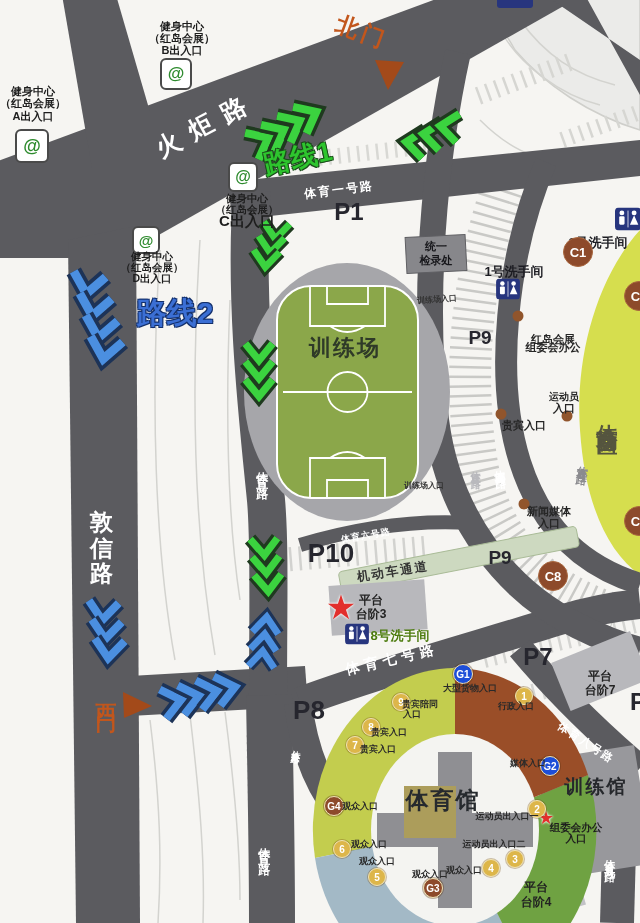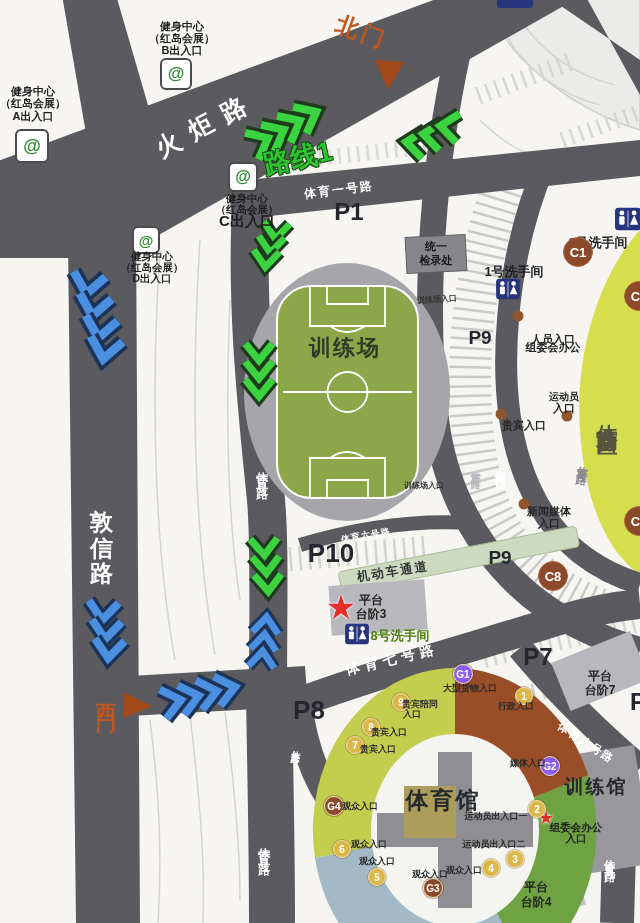--- a/index.html
+++ b/index.html
@@ -10,21 +10,21 @@
        transform:translate(-50%,-50%) rotate(var(--r,0deg));}
   .v{writing-mode:vertical-rl;text-orientation:upright;}
   .roadtxt{color:#fff;}
   .badge{position:absolute;transform:translate(-50%,-50%);border-radius:50%;
          display:flex;align-items:center;justify-content:center;color:#fff;font-weight:700;}
   .cbig{width:28px;height:28px;background:#8d4a2b;font-size:13px;border:1px solid #a9673f;}
   .num{width:16px;height:16px;background:#ddb64a;font-size:10px;border:1px solid #f0e3b6;
        box-shadow:0 0 0 1px rgba(120,80,20,.35);}
   .gmark{width:18px;height:18px;font-size:10px;border:1px solid #f0e3b6;
        box-shadow:0 0 0 1px rgba(90,50,15,.35);}
-  .gorange{background:#8b5cf6;text-align:right;} .gbrown{background:#8d4a2b;}
+  .gorange{background:#1d4ed8;text-align:right;} .gbrown{background:#8d4a2b;}
   .dot{position:absolute;width:11px;height:11px;border-radius:50%;background:#91552c;
        transform:translate(-50%,-50%);}
   .at{position:absolute;transform:translate(-50%,-50%);background:#fff;border:2px solid #4a4a4a;
       border-radius:6px;color:#2e8b2e;display:flex;align-items:center;justify-content:center;font-weight:700;}
   .wc{position:absolute;transform:translate(-50%,-50%);}
   .star{position:absolute;transform:translate(-50%,-50%);color:#e22f2c;
         text-shadow:0 0 2px #fff,0 0 3px #fff;line-height:1;}
   .og{text-shadow:1px 1px 0 #1b4d1b,-1px 1px 0 #1b4d1b,1px -1px 0 #1b4d1b,-1px -1px 0 #1b4d1b;}
   .ob{text-shadow:1px 1px 0 #14306b,-1px 1px 0 #14306b,1px -1px 0 #14306b,-1px -1px 0 #14306b;}
   .gate{color:#c2561c;}
@@ -196,20 +196,21 @@
 
 <div class="at" style="left:146px;top:240px;width:24px;height:24px;font-size:15px">@</div>
 <div class="lbl" style="left:152px;top:257px;font-size:10.5px;color:#1d1d1d">健身中心</div>
 <div class="lbl" style="left:152px;top:268px;font-size:10.5px;color:#1d1d1d">（红岛会展）</div>
 <div class="lbl" style="left:152px;top:279px;font-size:10.5px;color:#1d1d1d">D出入口</div>
 
 <div class="lbl gate" style="left:362px;top:32px;font-size:23px;letter-spacing:4px;--r:20deg">北门</div>
 <div class="lbl gate v" style="left:106px;top:693px;font-size:21px;letter-spacing:6px">西门</div>
 
 <div class="lbl og" style="left:298px;top:158px;font-size:27px;color:#2ec52e;--r:-12deg">路线1</div>
+<div class="lbl ob" style="left:175px;top:313px;font-size:30px;color:#3b6fd4">路线2</div>
 
 <div class="lbl roadtxt" style="left:206px;top:124px;font-size:25px;letter-spacing:12px;--r:-28deg">火炬路</div>
 <div class="lbl roadtxt v" style="left:102px;top:530px;font-size:23px;letter-spacing:26px">敦信路</div>
 <div class="lbl roadtxt" style="left:339px;top:190px;font-size:12px;letter-spacing:2px;--r:-7deg">体育一号路</div>
 <div class="lbl roadtxt v" style="left:262px;top:472px;font-size:12px;letter-spacing:4px">体育一号路</div>
 <div class="lbl roadtxt v" style="left:264px;top:848px;font-size:12px;letter-spacing:4px">体育一号路</div>
 <div class="lbl v" style="left:475px;top:468px;font-size:10px;color:#b9b9bd;letter-spacing:2px">体育三号路</div>
 <div class="lbl roadtxt v" style="left:498px;top:466px;font-size:11px;letter-spacing:2px;--r:-6deg">体育四号路</div>
 <div class="lbl v" style="left:583px;top:462px;font-size:11px;color:#8b8b8f;letter-spacing:2px;--r:8deg">体育五号路</div>
 <div class="lbl roadtxt" style="left:366px;top:536px;font-size:9px;letter-spacing:1px;--r:-10deg">体育六号路</div>
@@ -274,21 +275,21 @@
 <div class="badge cbig" style="left:639px;top:296px">C1</div>
 <div class="badge cbig" style="left:639px;top:521px">C8</div>
 <div class="badge cbig" style="left:553px;top:576px">C8</div>
 
 <div class="dot" style="left:518px;top:316px"></div>
 <div class="dot" style="left:501px;top:414px"></div>
 <div class="dot" style="left:567px;top:416px"></div>
 <div class="dot" style="left:524px;top:504px"></div>
 
 <div class="lbl" style="left:553px;top:348px;font-size:11px;color:#262626">组委会办公</div>
-<div class="lbl" style="left:553px;top:340px;font-size:11px;color:#262626">人员入口</div>
+<div class="lbl" style="left:553px;top:340px;font-size:11px;color:#262626">红岛会展</div>
 <div class="lbl" style="left:564px;top:397px;font-size:10px;color:#262626">运动员</div>
 <div class="lbl" style="left:564px;top:409px;font-size:11px;color:#262626">入口</div>
 <div class="lbl" style="left:524px;top:426px;font-size:11px;color:#262626">贵宾入口</div>
 <div class="lbl" style="left:549px;top:512px;font-size:11px;color:#262626">新闻媒体</div>
 <div class="lbl" style="left:549px;top:524px;font-size:11px;color:#262626">入口</div>
 <div class="lbl" style="left:437px;top:300px;font-size:8px;color:#333;--r:-4deg">训练场入口</div>
 <div class="lbl" style="left:424px;top:486px;font-size:8px;color:#333">训练场入口</div>
 
 <div class="lbl" style="left:393px;top:572px;font-size:12.5px;color:#333;letter-spacing:2px;--r:-9deg">机动车通道</div>
 <div class="lbl" style="left:371px;top:600px;font-size:12px;color:#222">平台</div>
@@ -329,21 +330,21 @@
 <div class="badge gmark gbrown" style="left:433px;top:888px">G3</div>
 <div class="lbl" style="left:430px;top:875px;font-size:9px;color:#2a2a2a">观众入口</div>
 
 <div class="badge num" style="left:491px;top:868px">4</div>
 <div class="lbl" style="left:464px;top:871px;font-size:9px;color:#2a2a2a">观众入口</div>
 
 <div class="badge num" style="left:515px;top:859px">3</div>
 <div class="lbl" style="left:494px;top:845px;font-size:9px;color:#2a2a2a">运动员出入口二</div>
 
 <div class="badge num" style="left:537px;top:809px">2</div>
-<div class="lbl" style="left:496px;top:817px;font-size:9px;color:#2a2a2a">运动员出入口一</div>
+<div class="lbl" style="left:507px;top:817px;font-size:9px;color:#2a2a2a">运动员出入口一</div>
 
 <div class="badge gmark gorange" style="left:550px;top:766px">G2</div>
 <div class="lbl" style="left:528px;top:764px;font-size:9px;color:#2a2a2a">媒体入口</div>
 
 <div class="lbl" style="left:576px;top:828px;font-size:10.5px;color:#1e1e1e">组委会办公</div>
 <div class="lbl" style="left:576px;top:839px;font-size:10.5px;color:#1e1e1e">入口</div>
 
 <div style="position:absolute;left:497px;top:0;width:36px;height:8px;background:#27357e;border-radius:0 0 3px 3px;"></div>
 
 </div>

